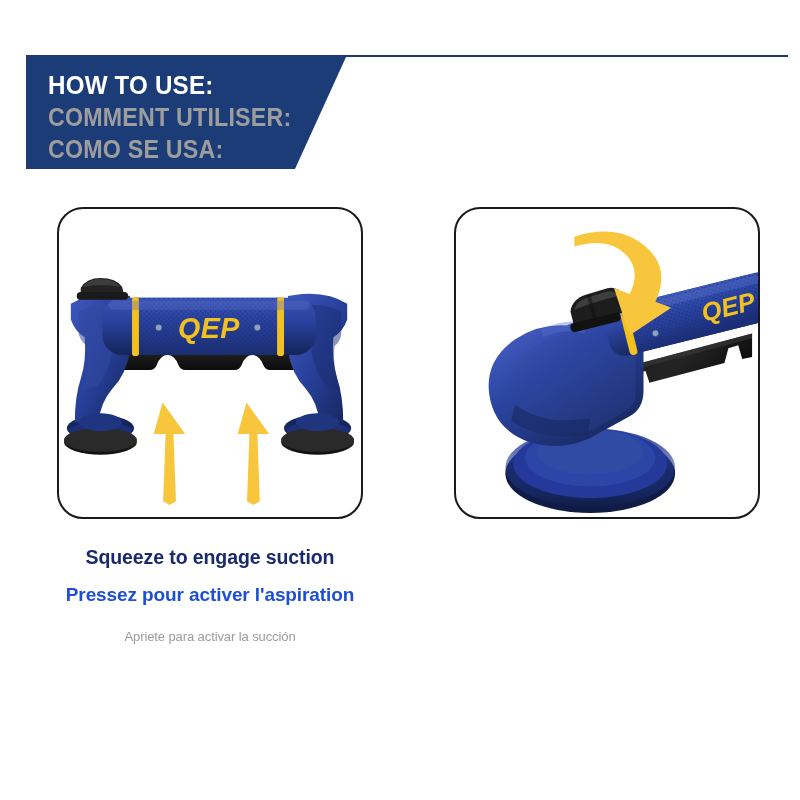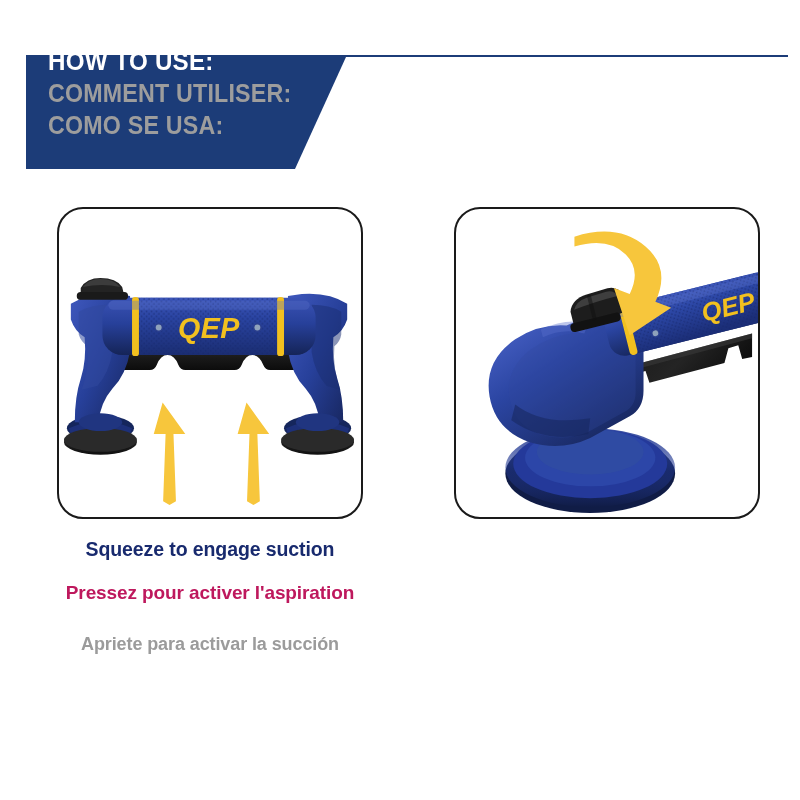--- a/index.html
+++ b/index.html
@@ -36,21 +36,21 @@
   #header-shape {
     position: absolute;
     left: 26px;
     top: 57px;
     width: 320px;
     height: 112px;
   }
   #header-text {
     position: absolute;
     left: 48px;
-    top: 48px;
+    top: 72px;
     width: 300px;
   }
   .hdr-line {
     font-weight: 700;
     font-stretch: condensed;
     letter-spacing: 0.2px;
     line-height: 1.0;
     white-space: nowrap;
     transform: scaleX(0.93);
     transform-origin: left center;
@@ -92,44 +92,44 @@
   .photo-frame svg {
     display: block;
     width: 100%;
     height: 100%;
   }
 
   
   .caption-block {
     width: 306px;
     text-align: center;
-    padding-top: 18px;
+    padding-top: 26px;
   }
   .cap-en {
     font-size: 19.5px;
     font-weight: 700;
     color: #182a6e;
     line-height: 1.25;
     letter-spacing: -0.1px;
     white-space: nowrap;
   }
   .cap-fr {
     font-size: 19px;
     font-weight: 700;
-    color: #be185d;
+    color: #1d4ed8;
     line-height: 1.45;
-    margin-top: 18px;
+    margin-top: 12px;
     letter-spacing: -0.1px;
   }
   .cap-es {
-    font-size: 18px;
-    font-weight: 700;
+    font-size: 13px;
+    font-weight: 400;
     color: #9b9b9b;
     line-height: 1.5;
-    margin-top: 24px;
+    margin-top: 18px;
     letter-spacing: -0.1px;
   }
   .cap-fr > div, .cap-es > div { white-space: nowrap; }
 </style>
 </head>
 <body>
 
 <div id="header-band">
   <div id="header-rule"></div>
 

